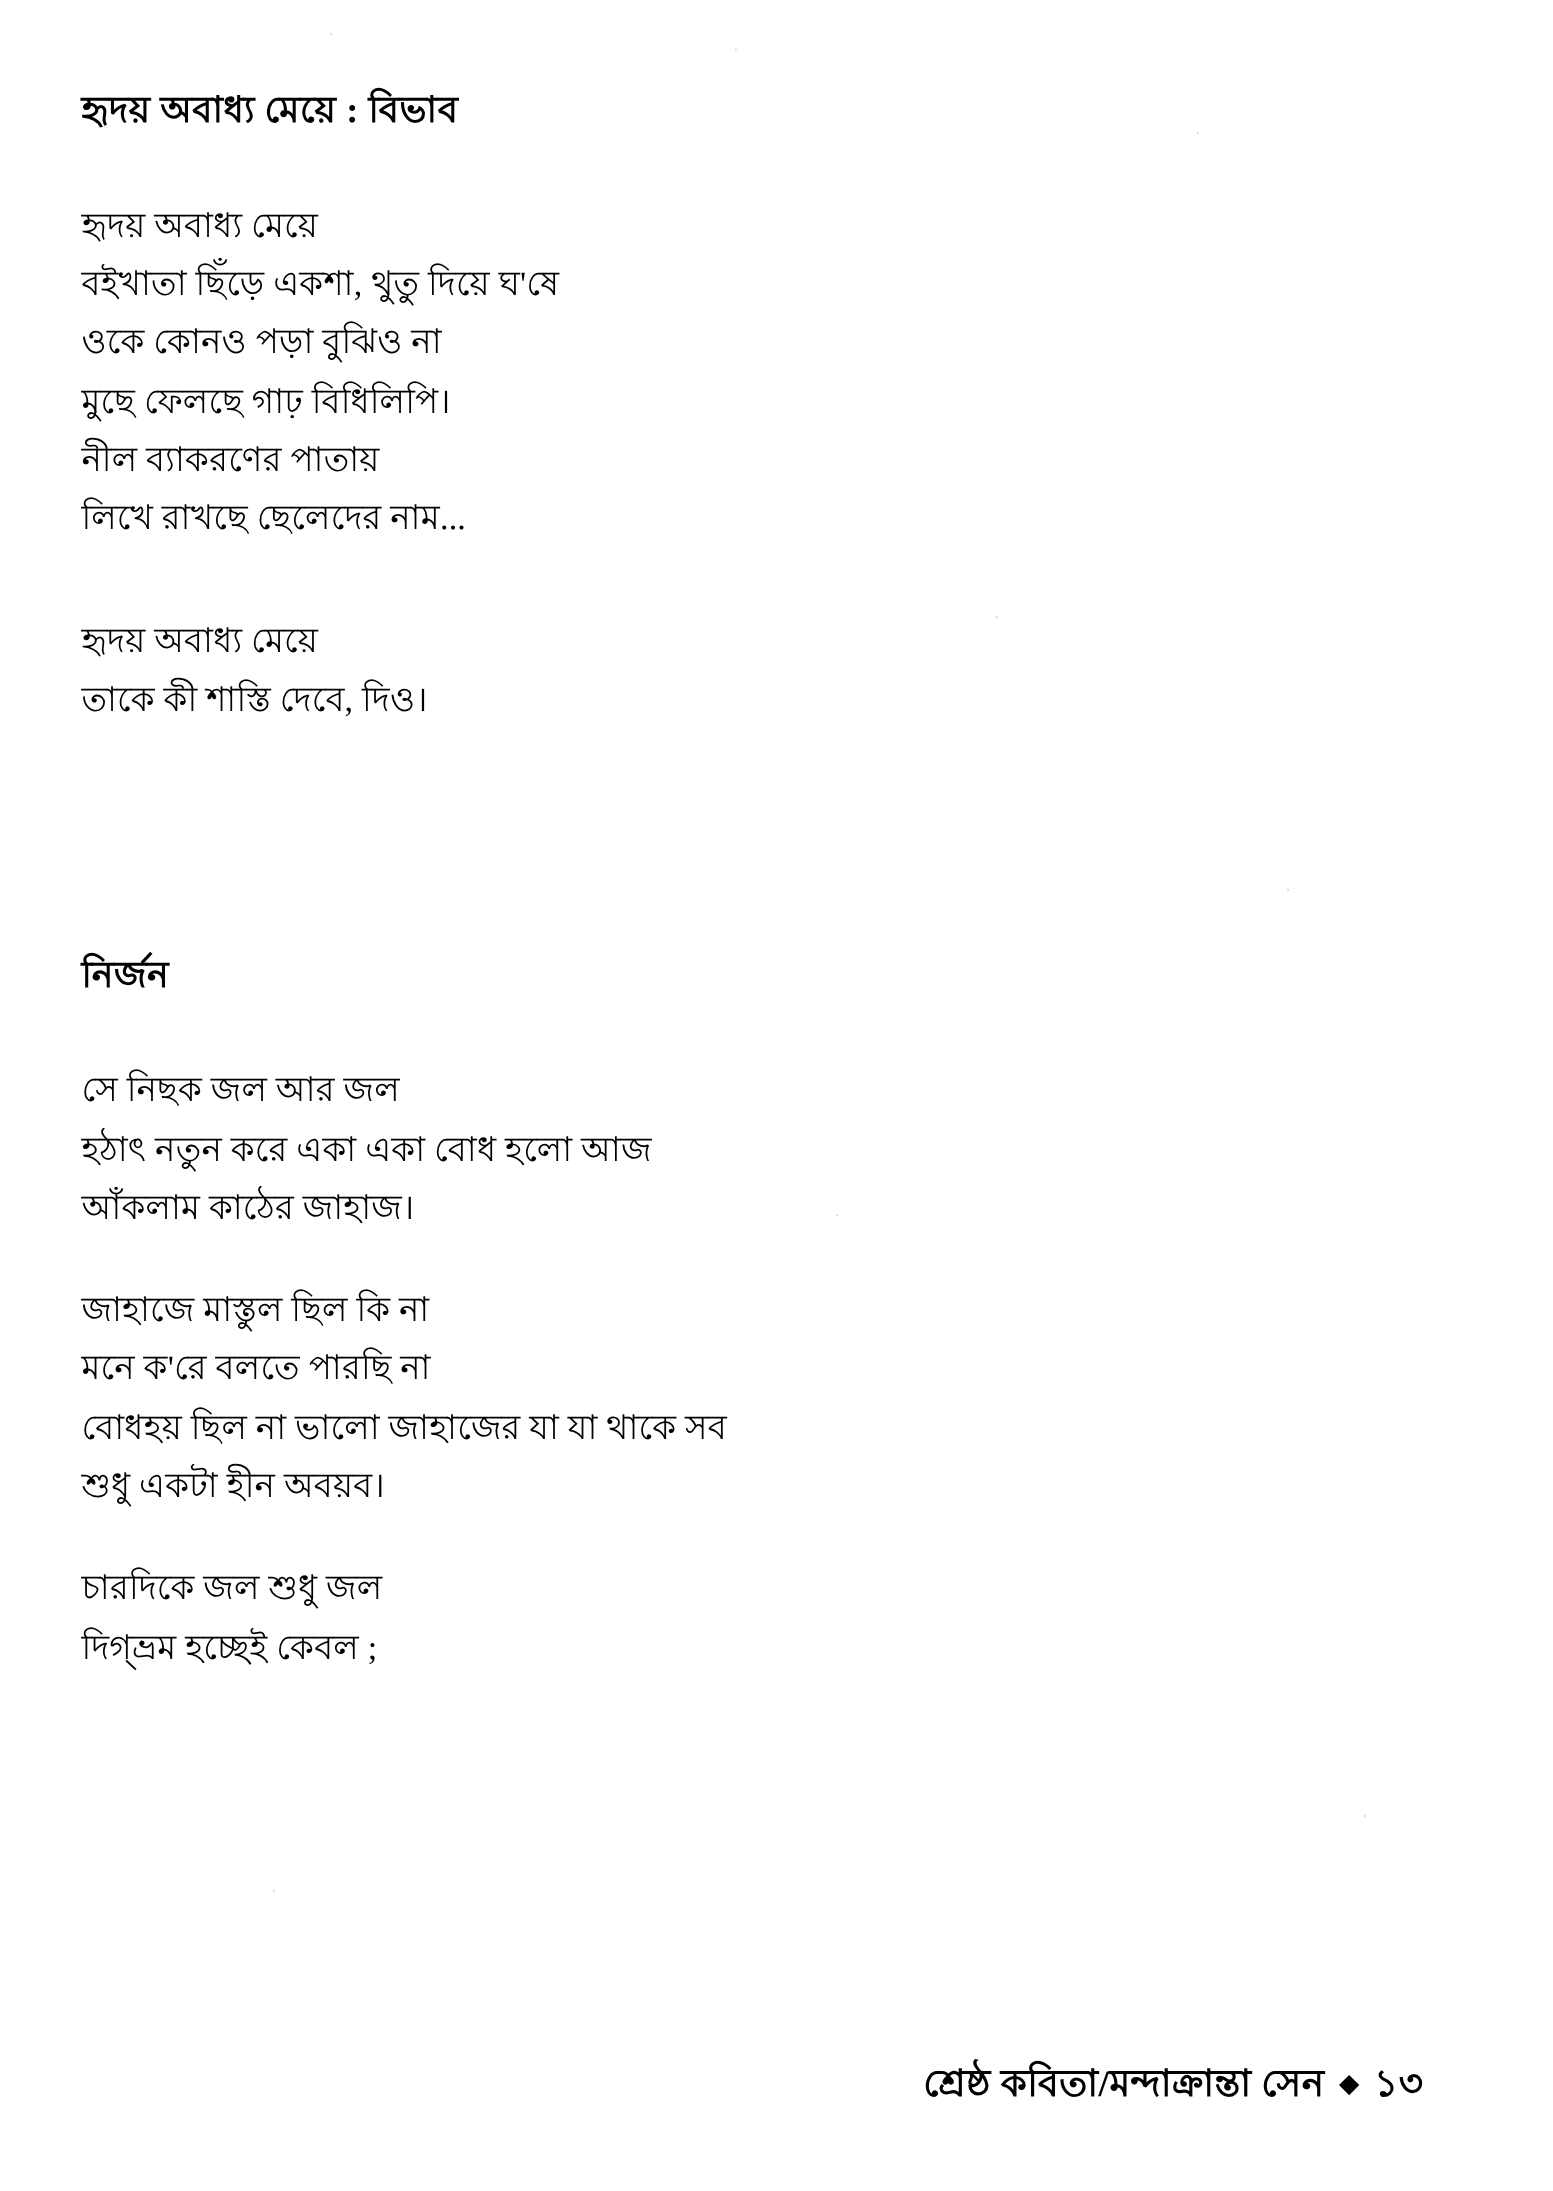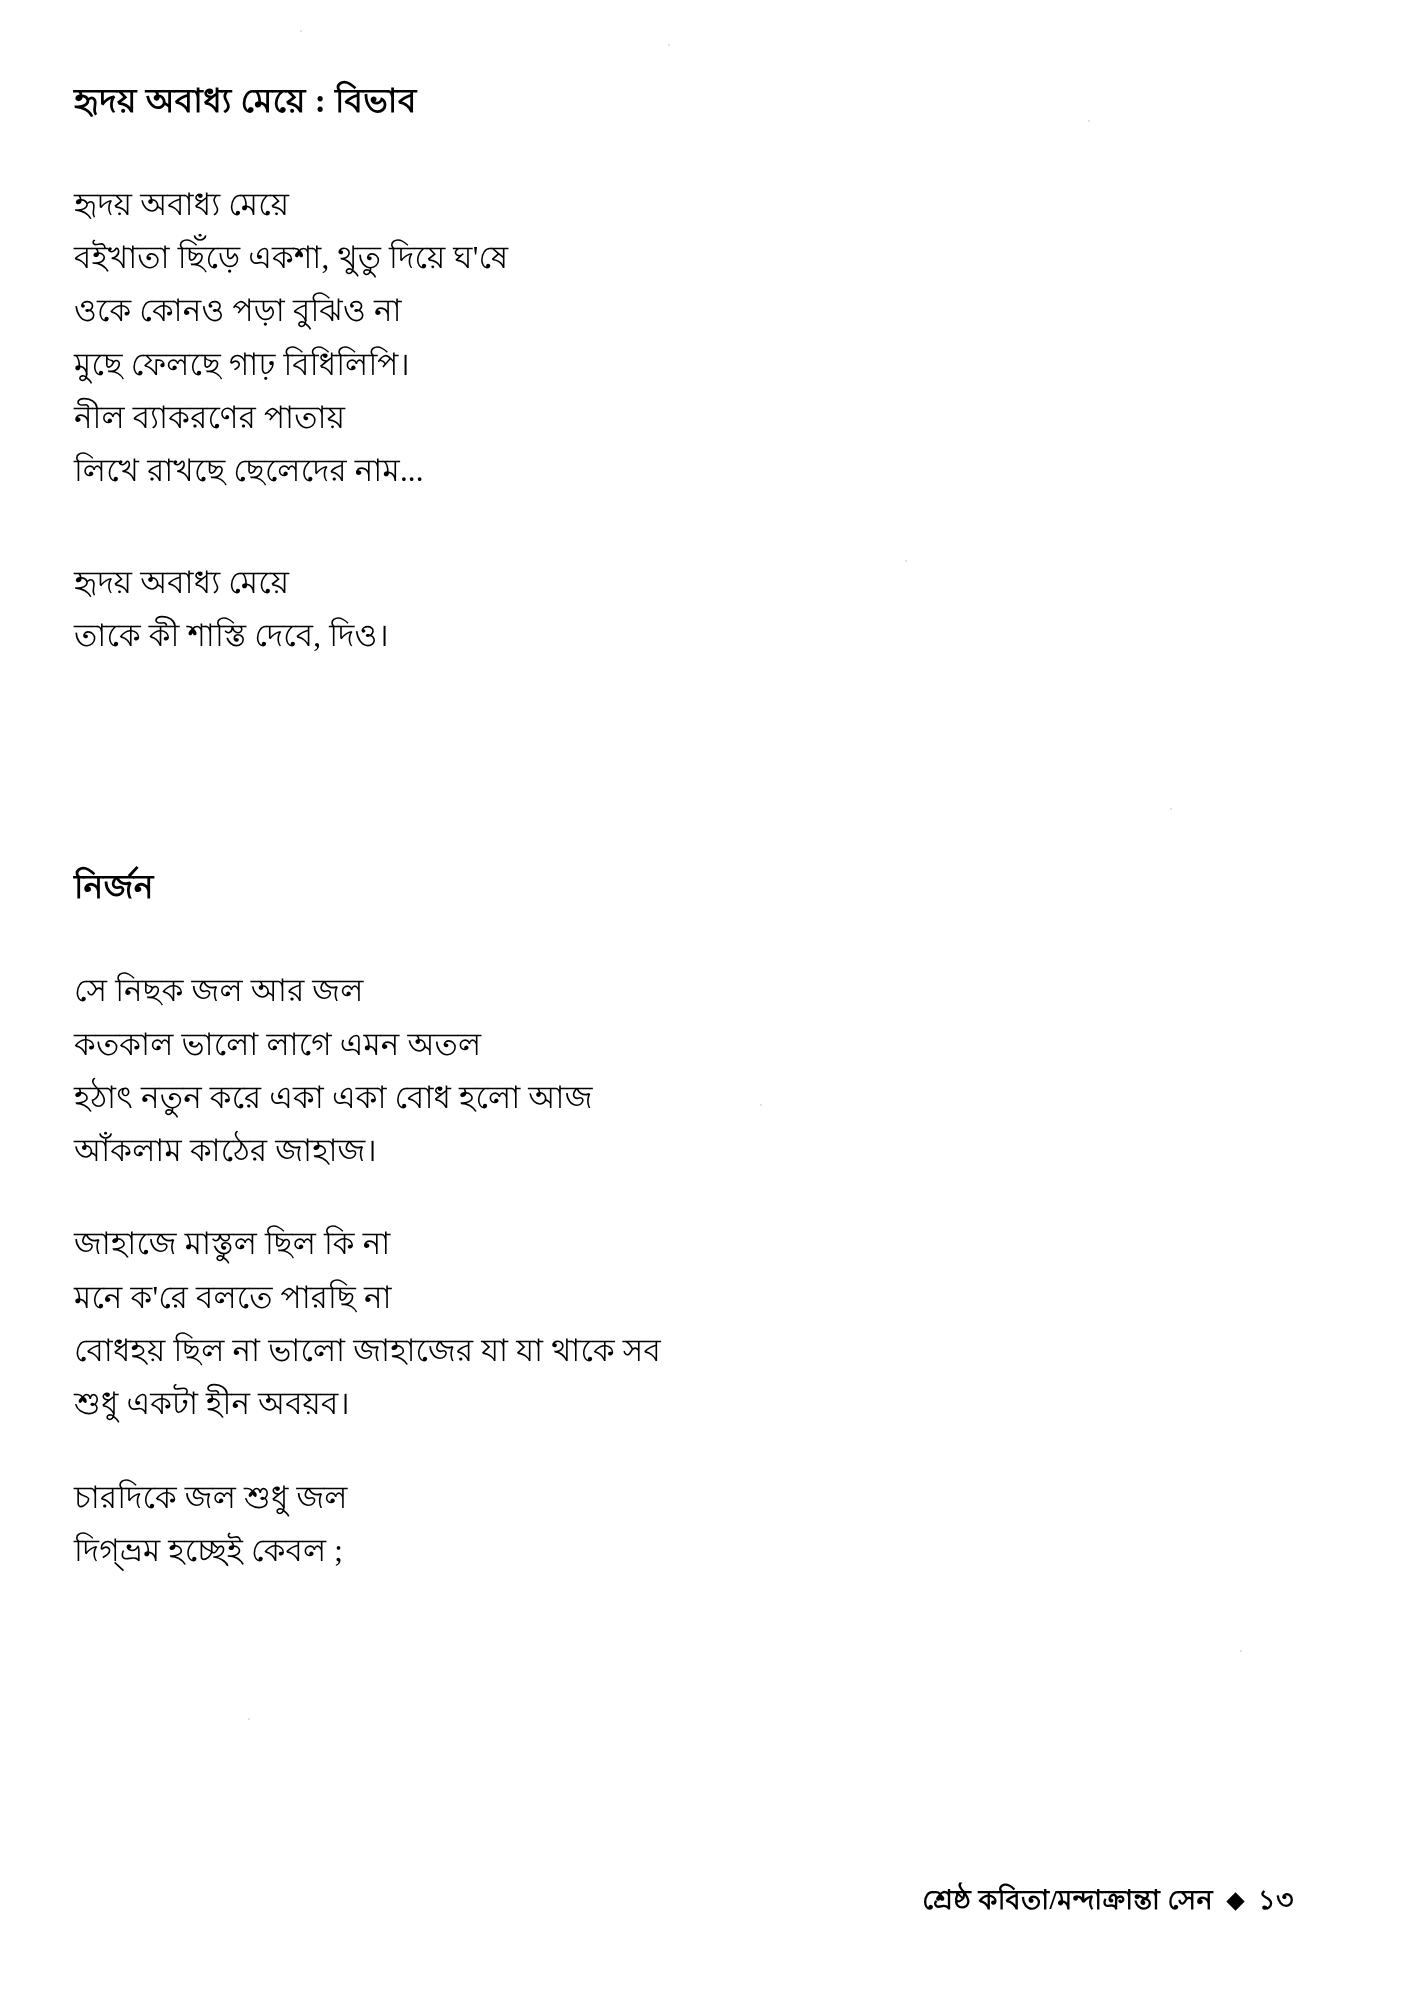--- a/index.html
+++ b/index.html
@@ -55,21 +55,21 @@
   .gap-large {
     height: 150px;
   }
   .gap-small {
     height: 18px;
   }
   .footer {
     position: absolute;
     right: 118px;
     bottom: 68px;
-    font-size: 27px;
+    font-size: 34px;
     font-weight: bold;
     letter-spacing: 0.4px;
     display: flex;
     align-items: center;
     gap: 14px;
     white-space: nowrap;
   }
   .diamond {
     display: inline-block;
     width: 13px;
@@ -117,21 +117,20 @@
     </div>
 
     <div class="gap-large"></div>
 
     <div>
       <h1 class="poem-title sub">নির্জন</h1>
 
       <div class="poem">
         <div class="stanza">
           <p class="line">সে নিছক জল আর জল</p>
-          <p class="line">কতকাল ভালো লাগে এমন অতল</p>
           <p class="line">হঠাৎ নতুন করে একা একা বোধ হলো আজ</p>
           <p class="line">আঁকলাম কাঠের জাহাজ।</p>
         </div>
 
         <div class="stanza">
           <p class="line">জাহাজে মাস্তুল ছিল কি না</p>
           <p class="line">মনে ক'রে বলতে পারছি না</p>
           <p class="line">বোধহয় ছিল না ভালো জাহাজের যা যা থাকে সব</p>
           <p class="line">শুধু একটা হীন অবয়ব।</p>
         </div>

